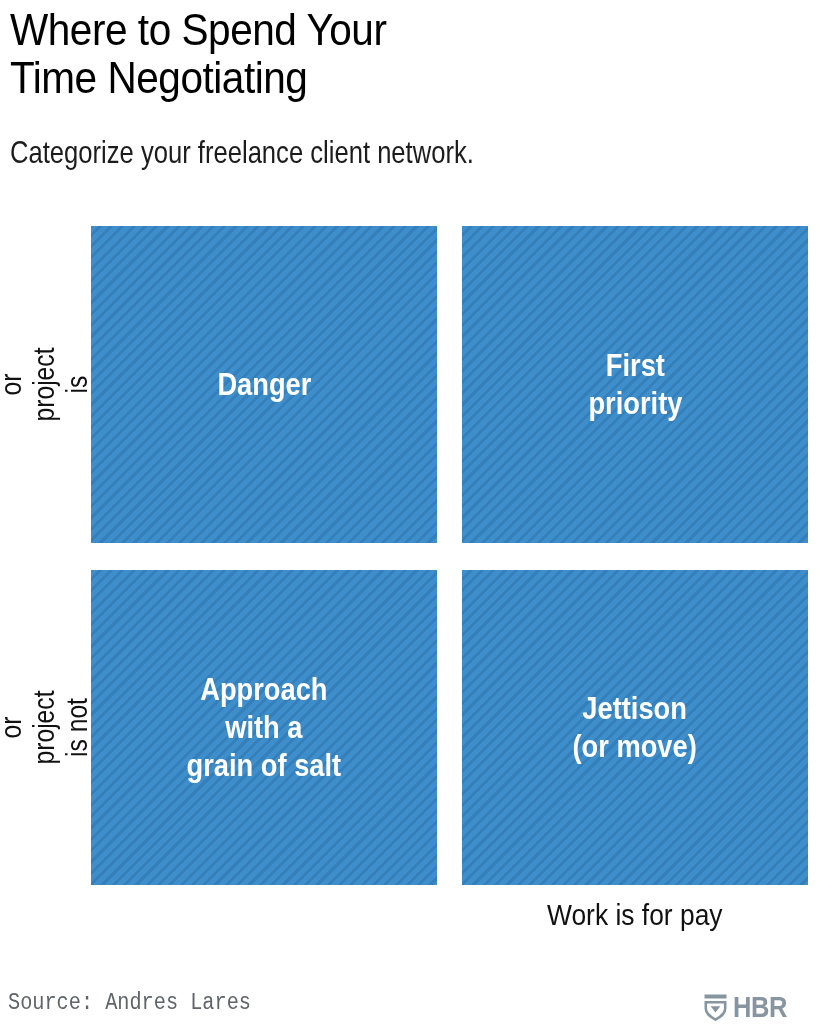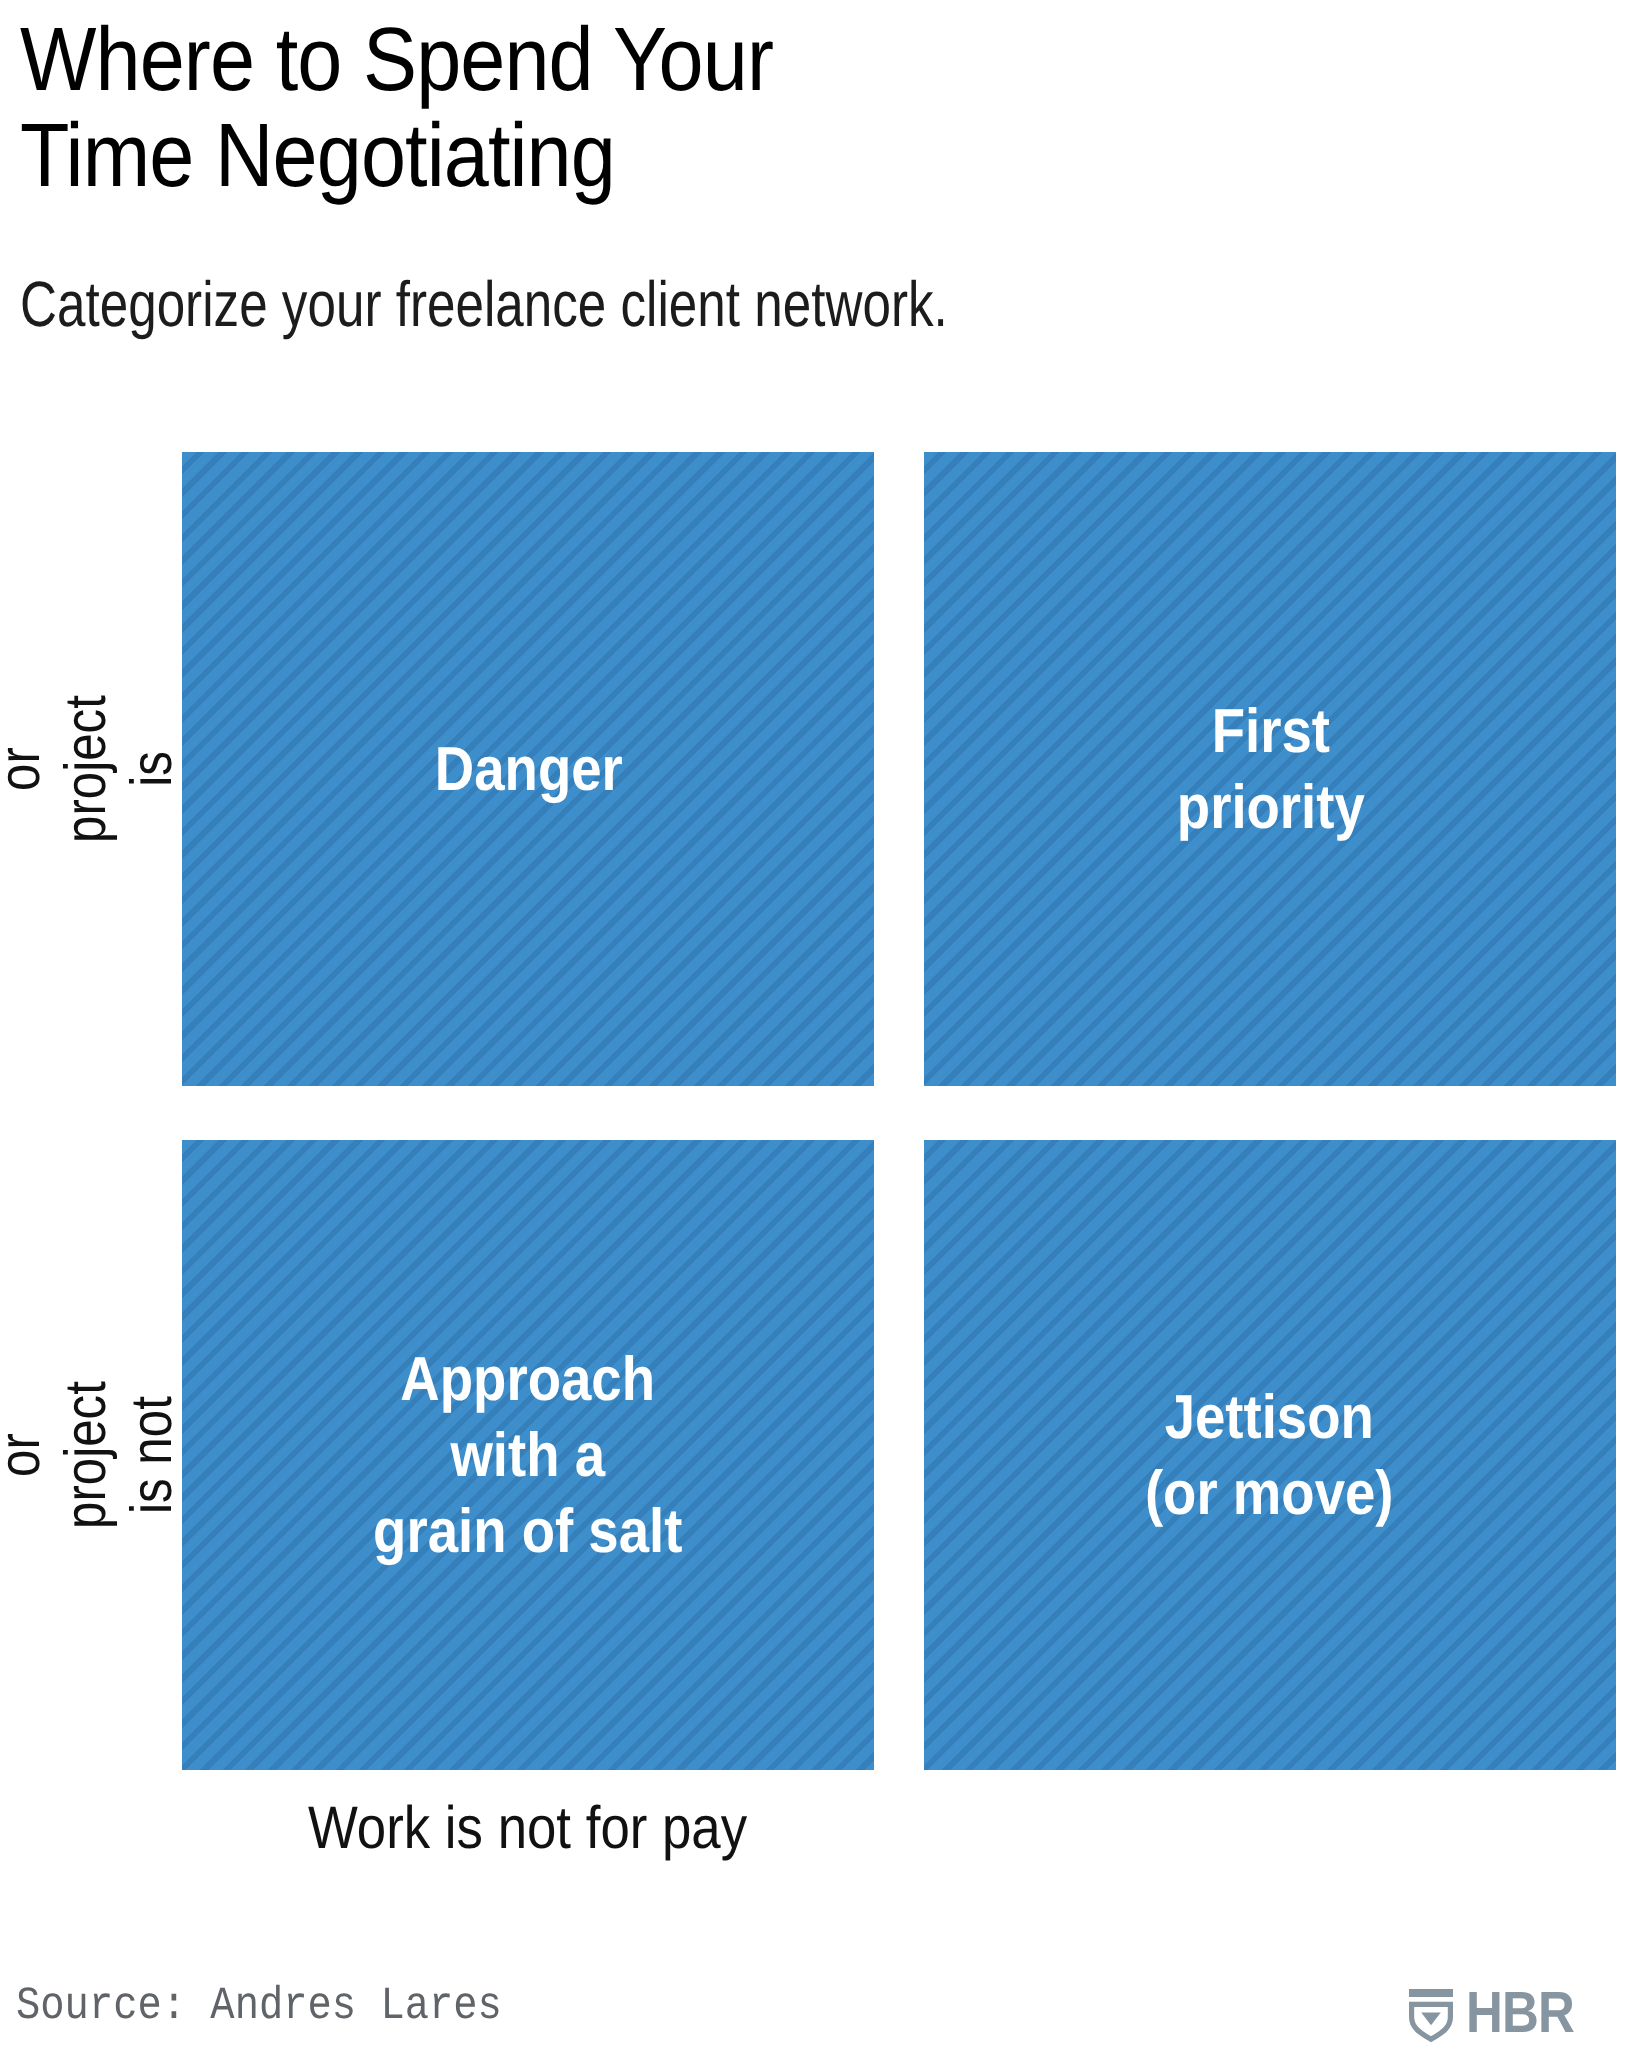--- a/index.html
+++ b/index.html
@@ -162,22 +162,22 @@
       <span class="qlabel sx">Approach
 with a
 grain of salt</span>
     </div>
     <div class="quadrant">
       <span class="qlabel sx">Jettison
 (or move)</span>
     </div>
   </div>
 
-  <div class="xlabel xlabel-left">
-    <span class="sx">Work is not for pay</span>
+  <div class="xlabel xlabel-right">
+    <span class="sx">Work is for pay</span>
   </div>
 
   <div class="source"><span class="sx">Source: Andres Lares</span></div>
 
   <div class="logo">
     <svg class="shield" width="25" height="28" viewBox="0 0 25 28" aria-hidden="true">
       <rect x="1.5" y="0.5" width="22" height="4" fill="#8795a1"></rect>
       <path d="M2.8 8.2 H22.2 V14.5 C22.2 19.5 18.5 22.3 12.5 25.6 C6.5 22.3 2.8 19.5 2.8 14.5 Z" fill="none" stroke="#8795a1" stroke-width="2.6"></path>
       <path d="M7.6 12.2 H17.4 L12.5 18.6 Z" fill="#8795a1"></path>
     </svg>

